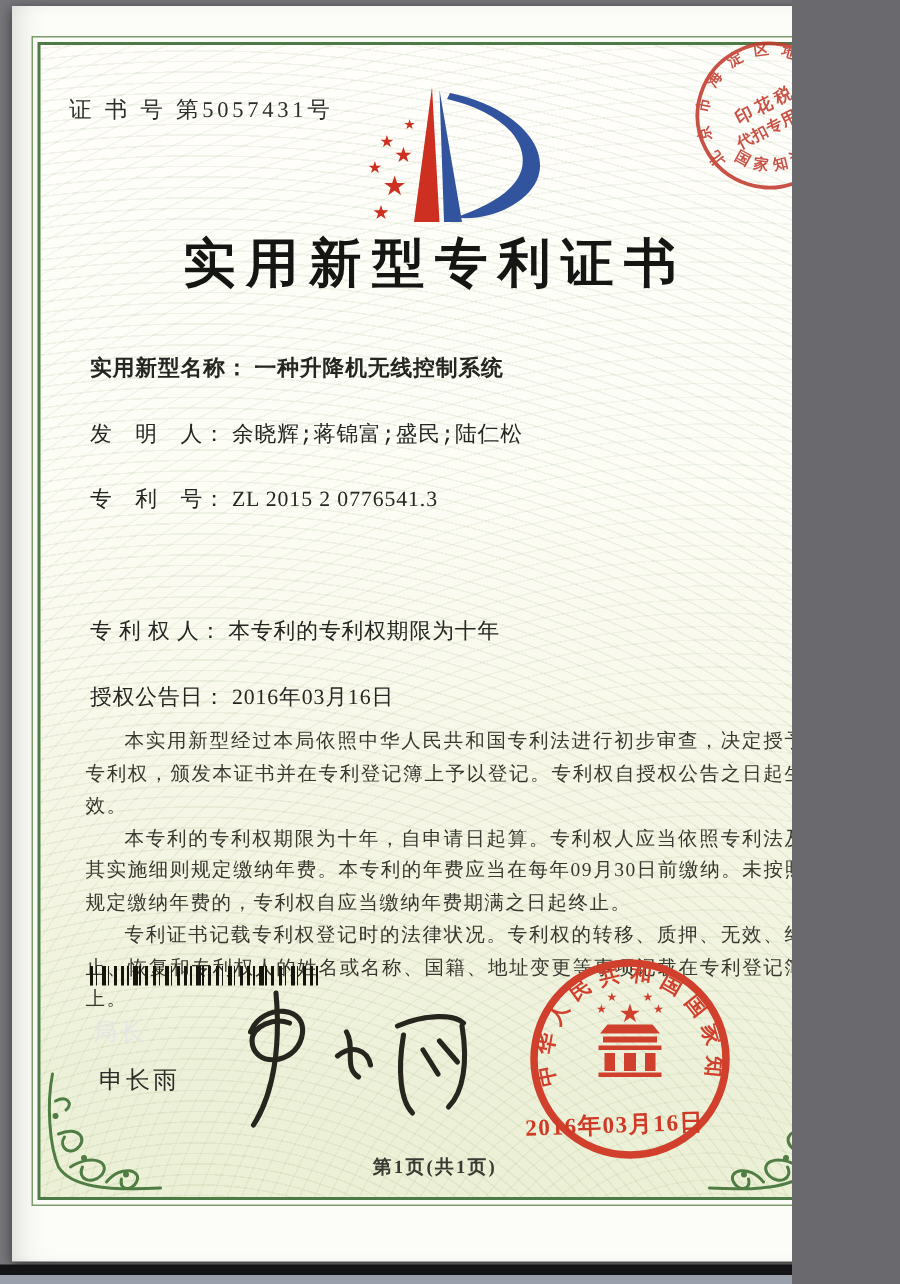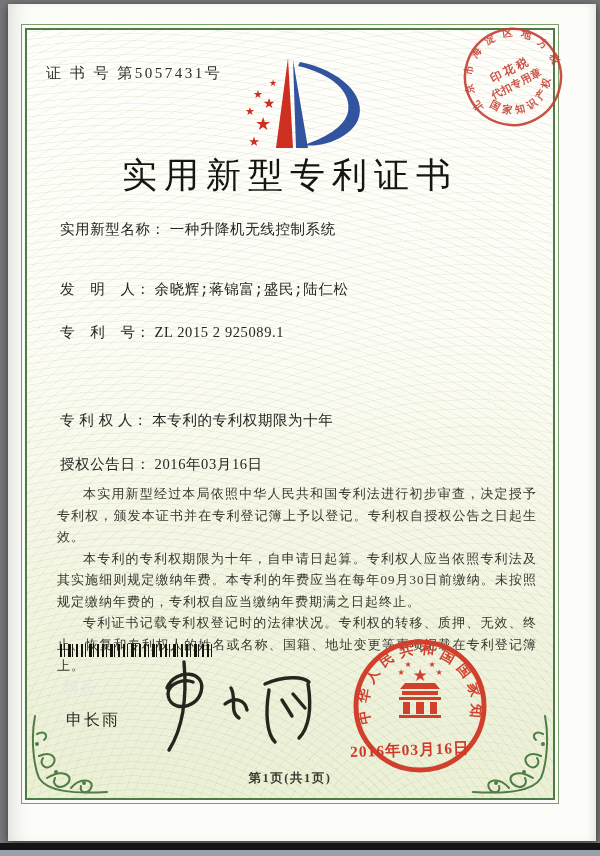--- a/index.html
+++ b/index.html
@@ -1,16 +1,16 @@
 <!DOCTYPE html>
 <html><head>
 <meta charset="utf-8">
 <style>
   html,body{margin:0;padding:0;background:#6a6a6e;}
-  .scan{position:relative;width:600px;height:856px;background:#77777b;overflow:hidden;
+  .scan{position:relative;width:528px;height:856px;background:#77777b;overflow:hidden;
         font-family:"Liberation Serif","DejaVu Serif",serif;}
   .paper{position:absolute;left:8px;top:4px;width:588px;height:837px;background:#fcfcf8;
          box-shadow:0 2px 8px rgba(0,0,0,.55), inset 16px 0 24px -18px rgba(0,0,0,.22), inset -8px 0 14px -10px rgba(0,0,0,.18);}
   .strip-dark{position:absolute;left:0;right:0;top:843px;height:7px;background:#141416;}
   .strip-light{position:absolute;left:0;right:0;top:850px;height:6px;background:#9aa0ab;}
 
   
   .frame{position:absolute;left:25px;top:28px;width:530px;height:772px;
          border:2px solid #4e7b45;box-sizing:border-box;
          background:
@@ -21,24 +21,24 @@
          border:1px solid #7b9c6b;}
   .corner-orn{position:absolute;width:80px;height:82px;bottom:2px;}
   .orn-bl{left:2px;}
   .orn-br{right:2px;transform:scaleX(-1);}
 
   .cert-no{position:absolute;left:46px;top:64px;font-size:15px;letter-spacing:2.5px;color:#2d2d2a;}
 
   .logo{position:absolute;left:236px;top:48px;width:134px;height:104px;}
 
   .doc-title{position:absolute;left:25px;top:152px;width:530px;text-align:center;
-             font-size:35px;font-weight:400;letter-spacing:7px;color:#151513;}
+             font-size:35px;font-weight:700;letter-spacing:7px;color:#151513;}
 
   .field{position:absolute;left:60px;font-size:14.5px;color:#252522;letter-spacing:0.6px;white-space:nowrap;}
-  .f0{top:220px;} .f1{top:280px;font-family:Liberation Mono, monospace;} .f2{top:323px;} .f3{top:367px;} .f4{top:411px;} .f5{top:455px;}
+  .f0{top:236px;font-weight:bold;} .f1{top:280px;font-family:Liberation Mono, monospace;} .f2{top:323px;} .f3{top:367px;} .f4{top:411px;} .f5{top:455px;}
   .field .val{margin-left:4px;}
 
   .paras{position:absolute;left:57px;top:483px;width:480px;font-size:13px;line-height:21.5px;
          color:#38382f;letter-spacing:1px;text-align:justify;}
   .paras p{margin:0;text-indent:2em;}
 
   .barcode{position:absolute;left:60px;top:644px;width:154px;height:13px;
     background:repeating-linear-gradient(90deg,#16160f 0 2px,rgba(0,0,0,0) 2px 4px,#16160f 4px 5px,rgba(0,0,0,0) 5px 8px,#16160f 8px 11px,rgba(0,0,0,0) 11px 12px,#16160f 12px 13px,rgba(0,0,0,0) 13px 16px,#16160f 16px 18px,rgba(0,0,0,0) 18px 21px);}
 
   .signer-title{position:absolute;left:62px;top:678px;font-size:16px;color:#e5e5e5;letter-spacing:2px;font-family:"Liberation Sans","DejaVu Sans",sans-serif;}
@@ -110,21 +110,21 @@
 
   <div class="doc-title">实用新型专利证书</div>
 
   <div class="field f0">
     <span class="lbl">实用新型名称：</span><span class="val">一种升降机无线控制系统</span>
   </div>
   <div class="field f1">
     <span class="lbl">发　明　人：</span><span class="val">余晓辉;蒋锦富;盛民;陆仁松</span>
   </div>
   <div class="field f2">
-    <span class="lbl">专　利　号：</span><span class="val">ZL 2015 2 925089.1</span>
+    <span class="lbl">专　利　号：</span><span class="val">ZL 2015 2 0776541.3</span>
   </div>
   <div class="field f4">
     <span class="lbl">专 利 权 人：</span><span class="val">本专利的专利权期限为十年</span>
   </div>
   <div class="field f5">
     <span class="lbl">授权公告日：</span><span class="val">2016年03月16日</span>
   </div>
 
   <div class="paras">
     <p>本实用新型经过本局依照中华人民共和国专利法进行初步审查，决定授予专利权，颁发本证书并在专利登记簿上予以登记。专利权自授权公告之日起生效。</p>

